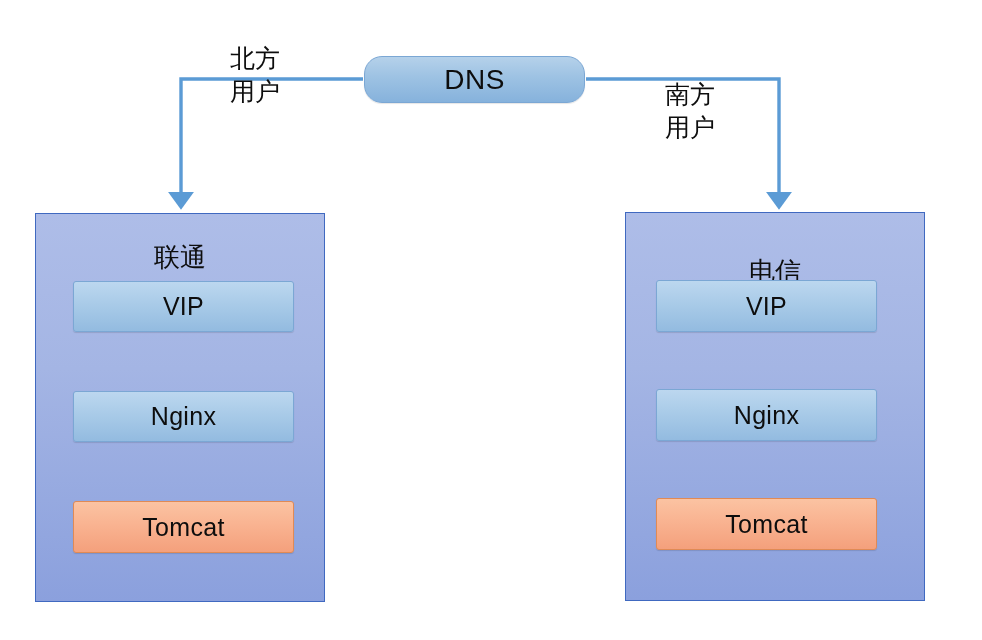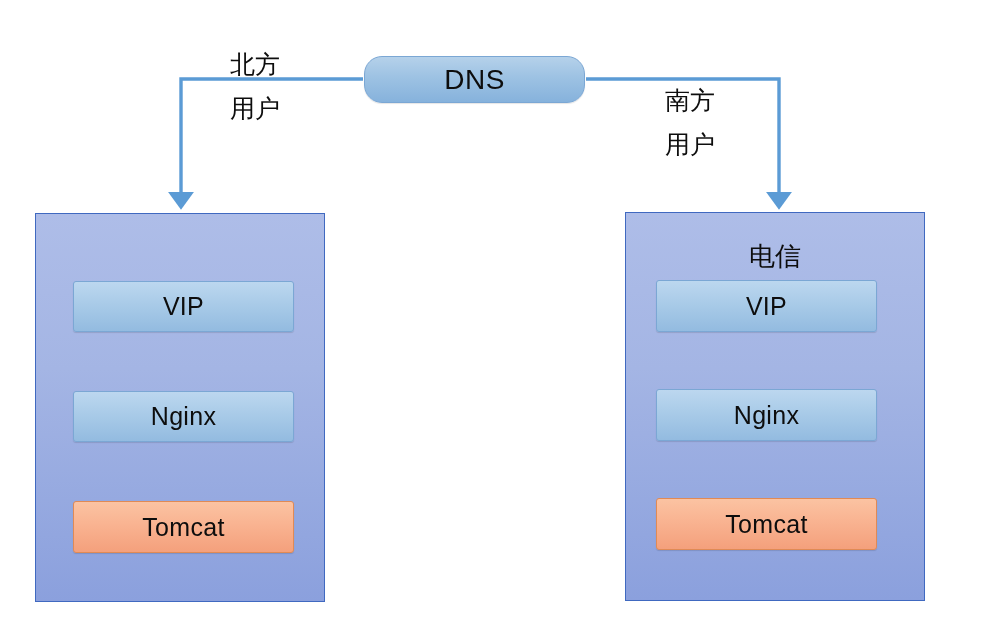--- a/index.html
+++ b/index.html
@@ -45,21 +45,21 @@
   .dns-label {
     font-size: 28px;
     color: #0d0d0d;
     letter-spacing: 0.5px;
   }
 
   
   .edge-label {
     position: absolute;
     font-size: 25px;
-    line-height: 44px;
+    line-height: 33px;
     color: #0d0d0d;
     text-align: center;
     white-space: pre-line;
   }
   #label-north { left: 200px; top: 42px; width: 110px; }
   #label-south { left: 635px; top: 42px; width: 110px; margin-top: 36px; }
 
   
   .region {
     position: absolute;
@@ -72,21 +72,21 @@
 
   .region-title {
     position: absolute;
     left: 0;
     width: 100%;
     text-align: center;
     font-size: 26px;
     color: #0d0d0d;
   }
   #region-unicom  .region-title { top: 26px; }
-  #region-telecom .region-title { top: 26px; }
+  #region-telecom .region-title { top: 41px; }
 
   
   .node {
     position: absolute;
     border-radius: 3px;
     display: flex;
     align-items: center;
     justify-content: center;
     box-sizing: border-box;
     box-shadow: 0 1px 1px rgba(0,0,0,0.12);
@@ -144,20 +144,21 @@
   <div class="dns-node">
     <span class="dns-label">DNS</span>
   </div>
 
   <div class="edge-label" id="label-north">北方
 用户</div>
   <div class="edge-label" id="label-south">南方
 用户</div>
 
   <div class="region" id="region-unicom">
+    <div class="region-title">联通</div>
 
     <div class="node blue" id="node-vip-left">
       <span class="node-label">VIP</span>
     </div>
 
     <div class="node blue" id="node-nginx-left">
       <span class="node-label">Nginx</span>
     </div>
 
     <div class="node orange" id="node-tomcat-left">

